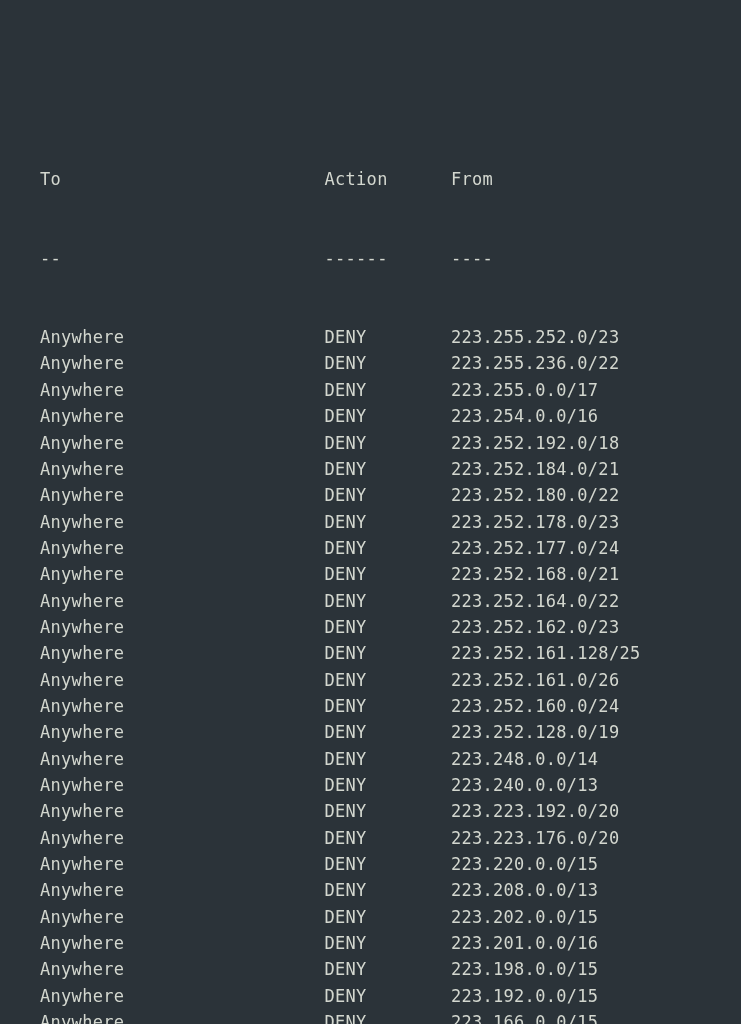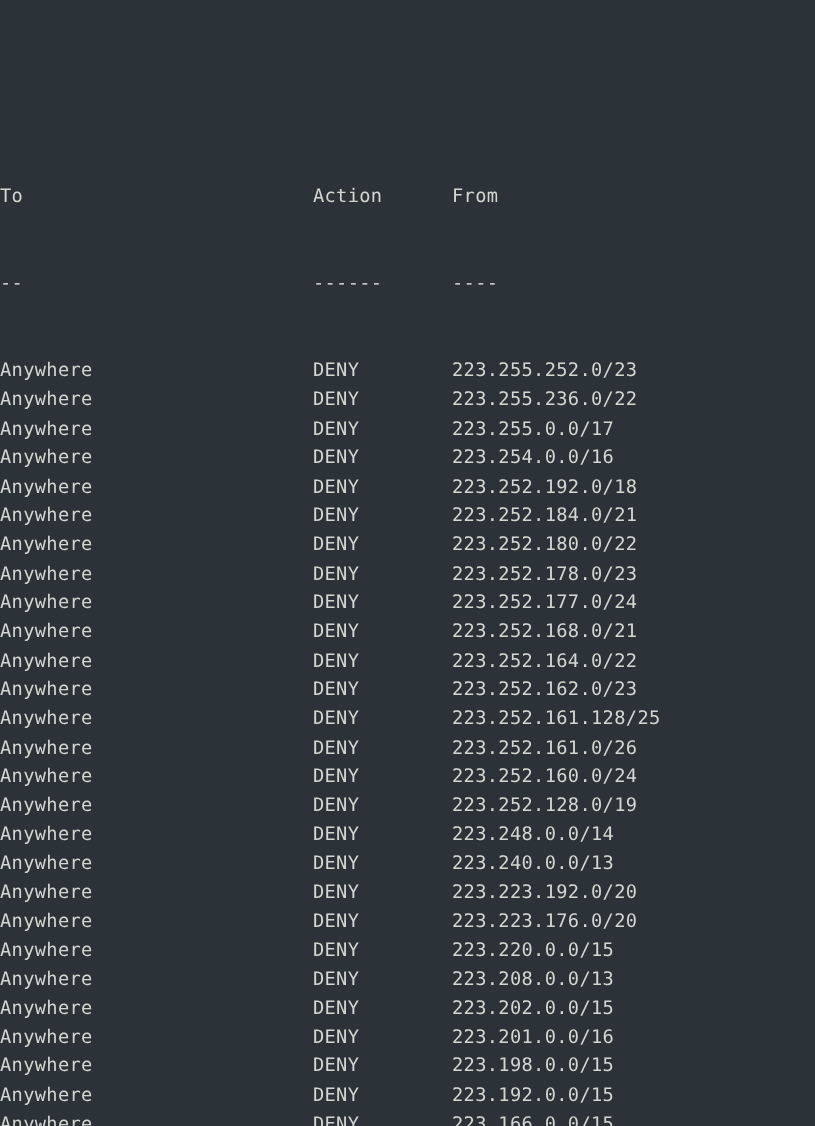--- a/index.html
+++ b/index.html
@@ -18,20 +18,21 @@
       height: 1024px;
       overflow: hidden;
       white-space: pre;
       letter-spacing: 0.3px;
     }
     .terminal {
       padding: 8px 0 0 0;
     }
     .row {
       display: block;
+      margin-left: 40px;
     }
   </style>
 </head>
 <body>
 
 
 
 <div class="terminal">
   <span class="row"><span>To                         </span><span>Action      </span><span>From</span></span>
   <span class="row"><span>--                         </span><span>------      </span><span>----</span></span>

